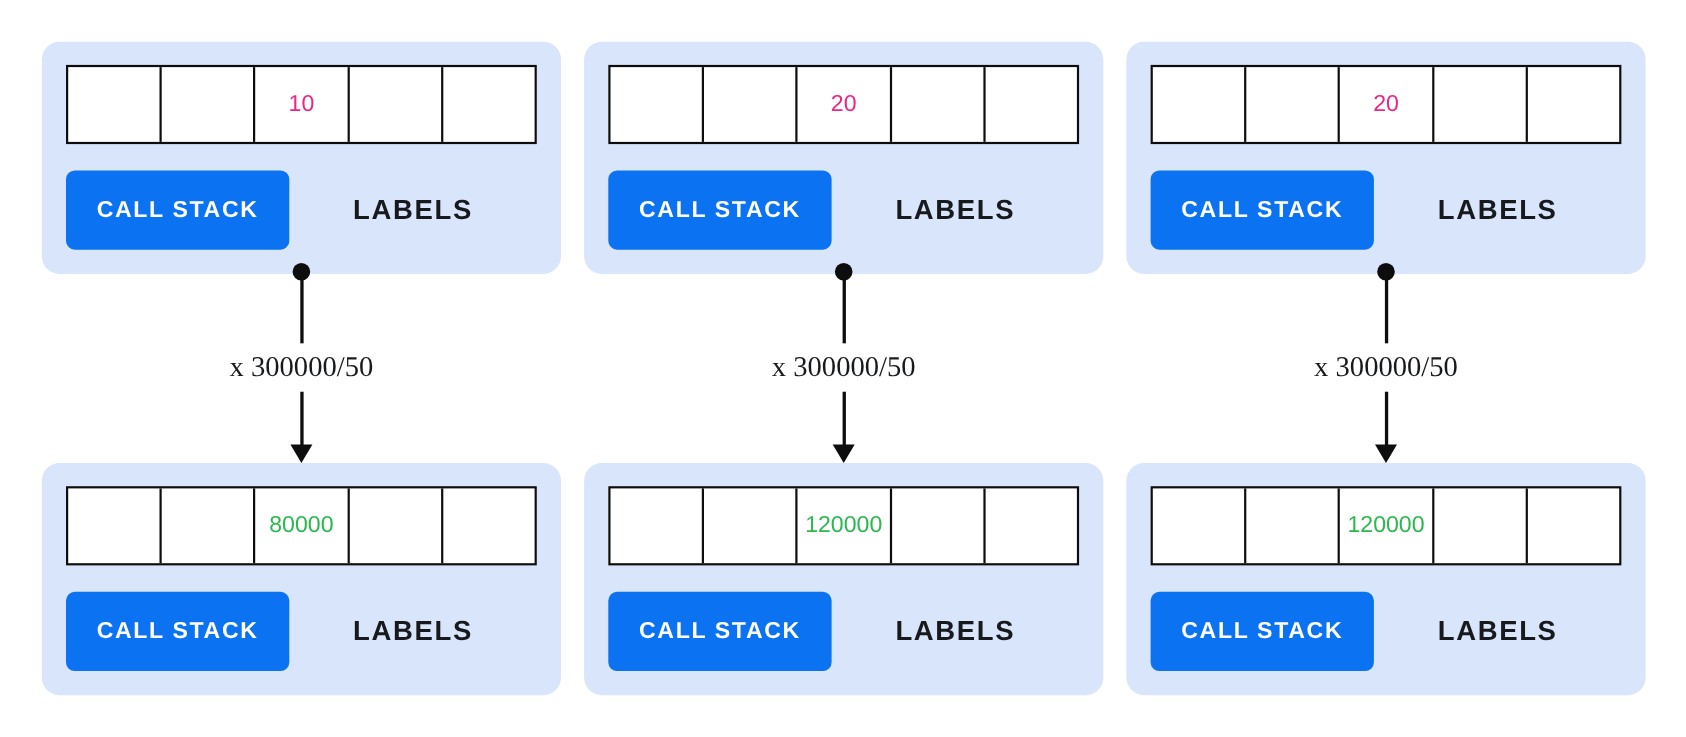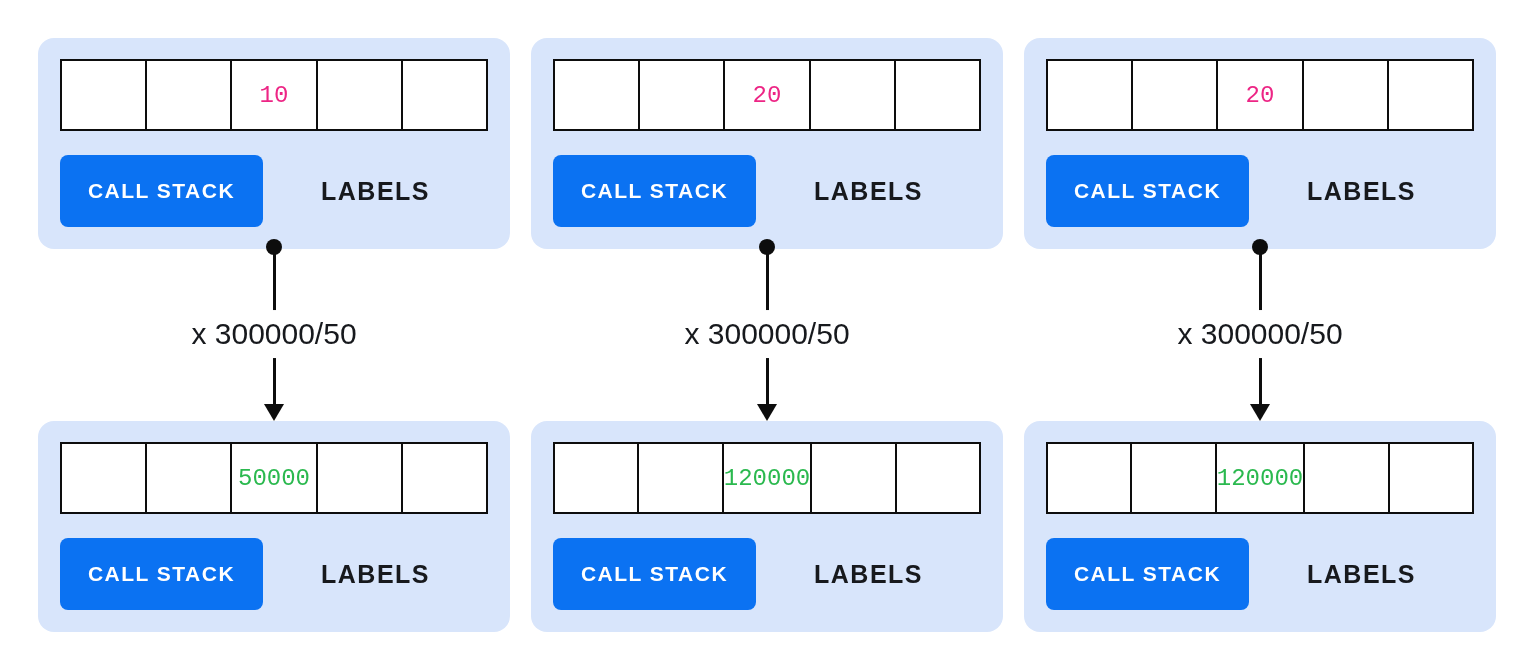--- a/index.html
+++ b/index.html
@@ -49,22 +49,22 @@
   .cell {
     flex: 1 1 0;
     display: flex;
     align-items: center;
     justify-content: center;
     border-left: 2px solid var(--cell-border-color);
     position: relative;
   }
   .cell:first-child { border-left: none; }
   .val {
-    font-family: Liberation Mono, monospace;
-    font-size: 24px;
+    font-family: Liberation Sans, sans-serif;
+    font-size: 21px;
     white-space: nowrap;
     z-index: 2;
   }
   .val-before { color: var(--value-before-color); }
   .val-after  { color: var(--value-after-color); }
   .card-row {
     margin-top: 24px;
     height: 72px;
     display: flex;
     align-items: stretch;
@@ -131,22 +131,22 @@
     border-top: 17px solid var(--line-color);
     z-index: 1;
   }
   .mult {
     position: absolute;
     left: 50%;
     top: 50%;
     transform: translate(-50%, -52%);
     background: var(--page-bg);
     padding: 7px 12px;
-    font-family: Liberation Sans, sans-serif;
-    font-size: 30px;
+    font-family: Liberation Serif, serif;
+    font-size: 26px;
     color: var(--text-color);
     white-space: nowrap;
     z-index: 2;
   }
 </style>
 </head>
 <body>
 
 <div class="diagram">
 
@@ -170,21 +170,21 @@
       <span class="dot"></span>
       <span class="line"></span>
       <span class="head"></span>
       <span class="mult">x 300000/50</span>
     </div>
     <div class="card">
       <div class="cells">
         <div class="cell"></div>
         <div class="cell"></div>
         <div class="cell">
-          <span class="val val-after">50000</span>
+          <span class="val val-after">80000</span>
         </div>
         <div class="cell"></div>
         <div class="cell"></div>
       </div>
       <div class="card-row">
         <div class="cs-btn">CALL STACK</div>
         <div class="labels">LABELS</div>
       </div>
     </div>
   </div>

